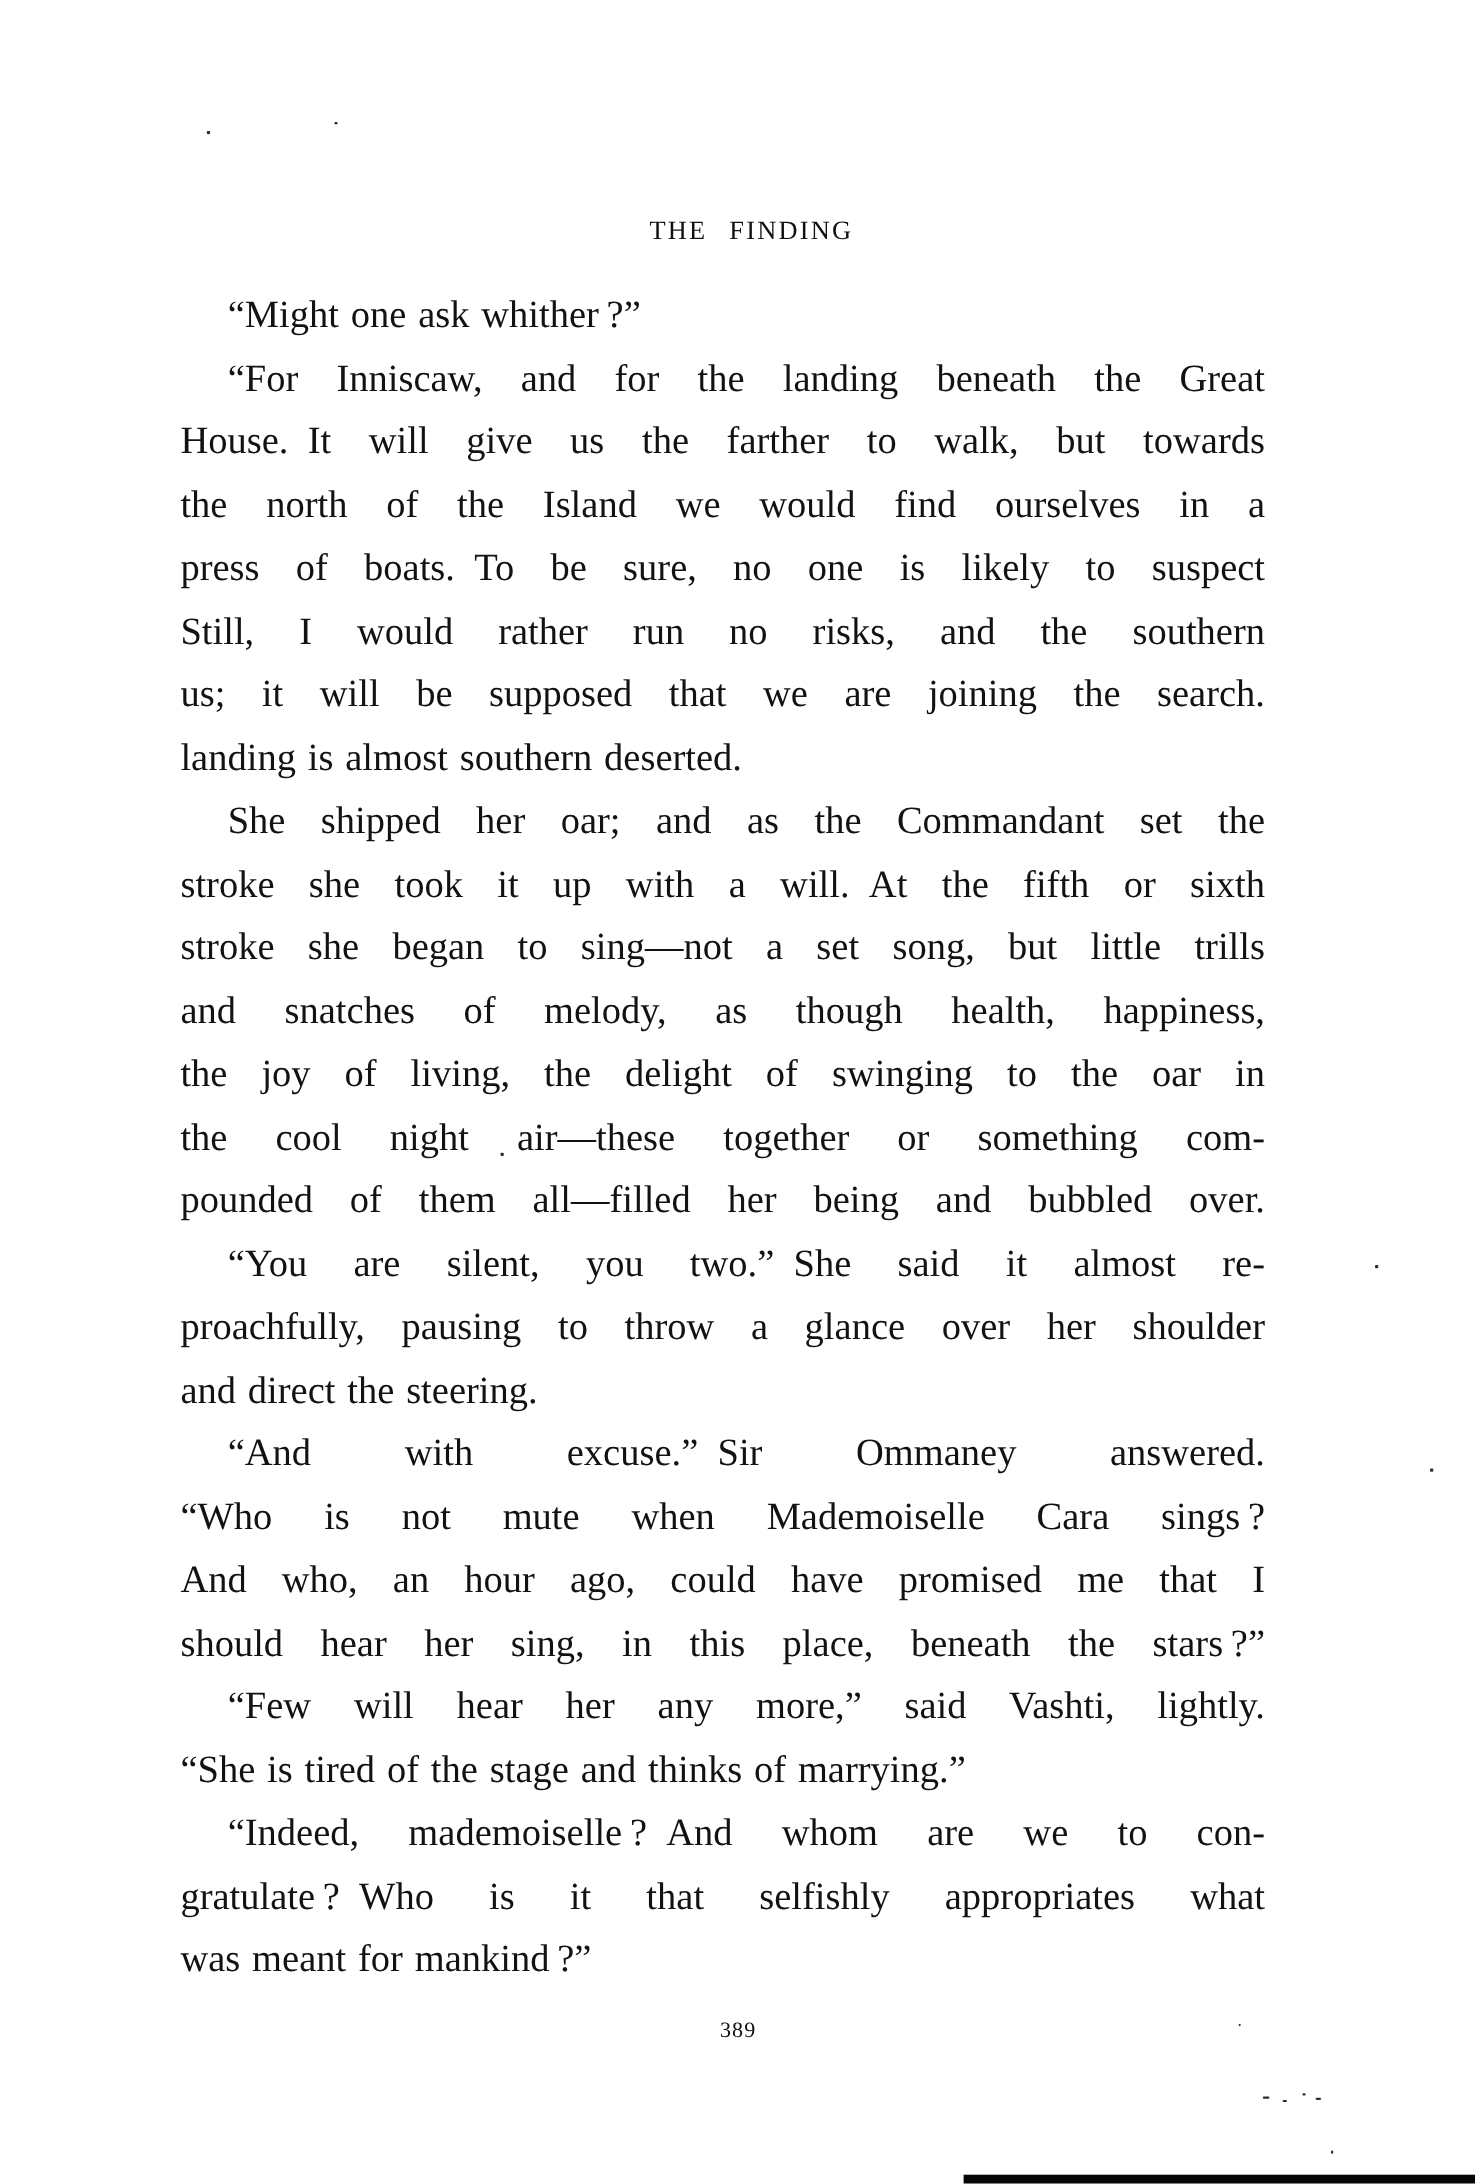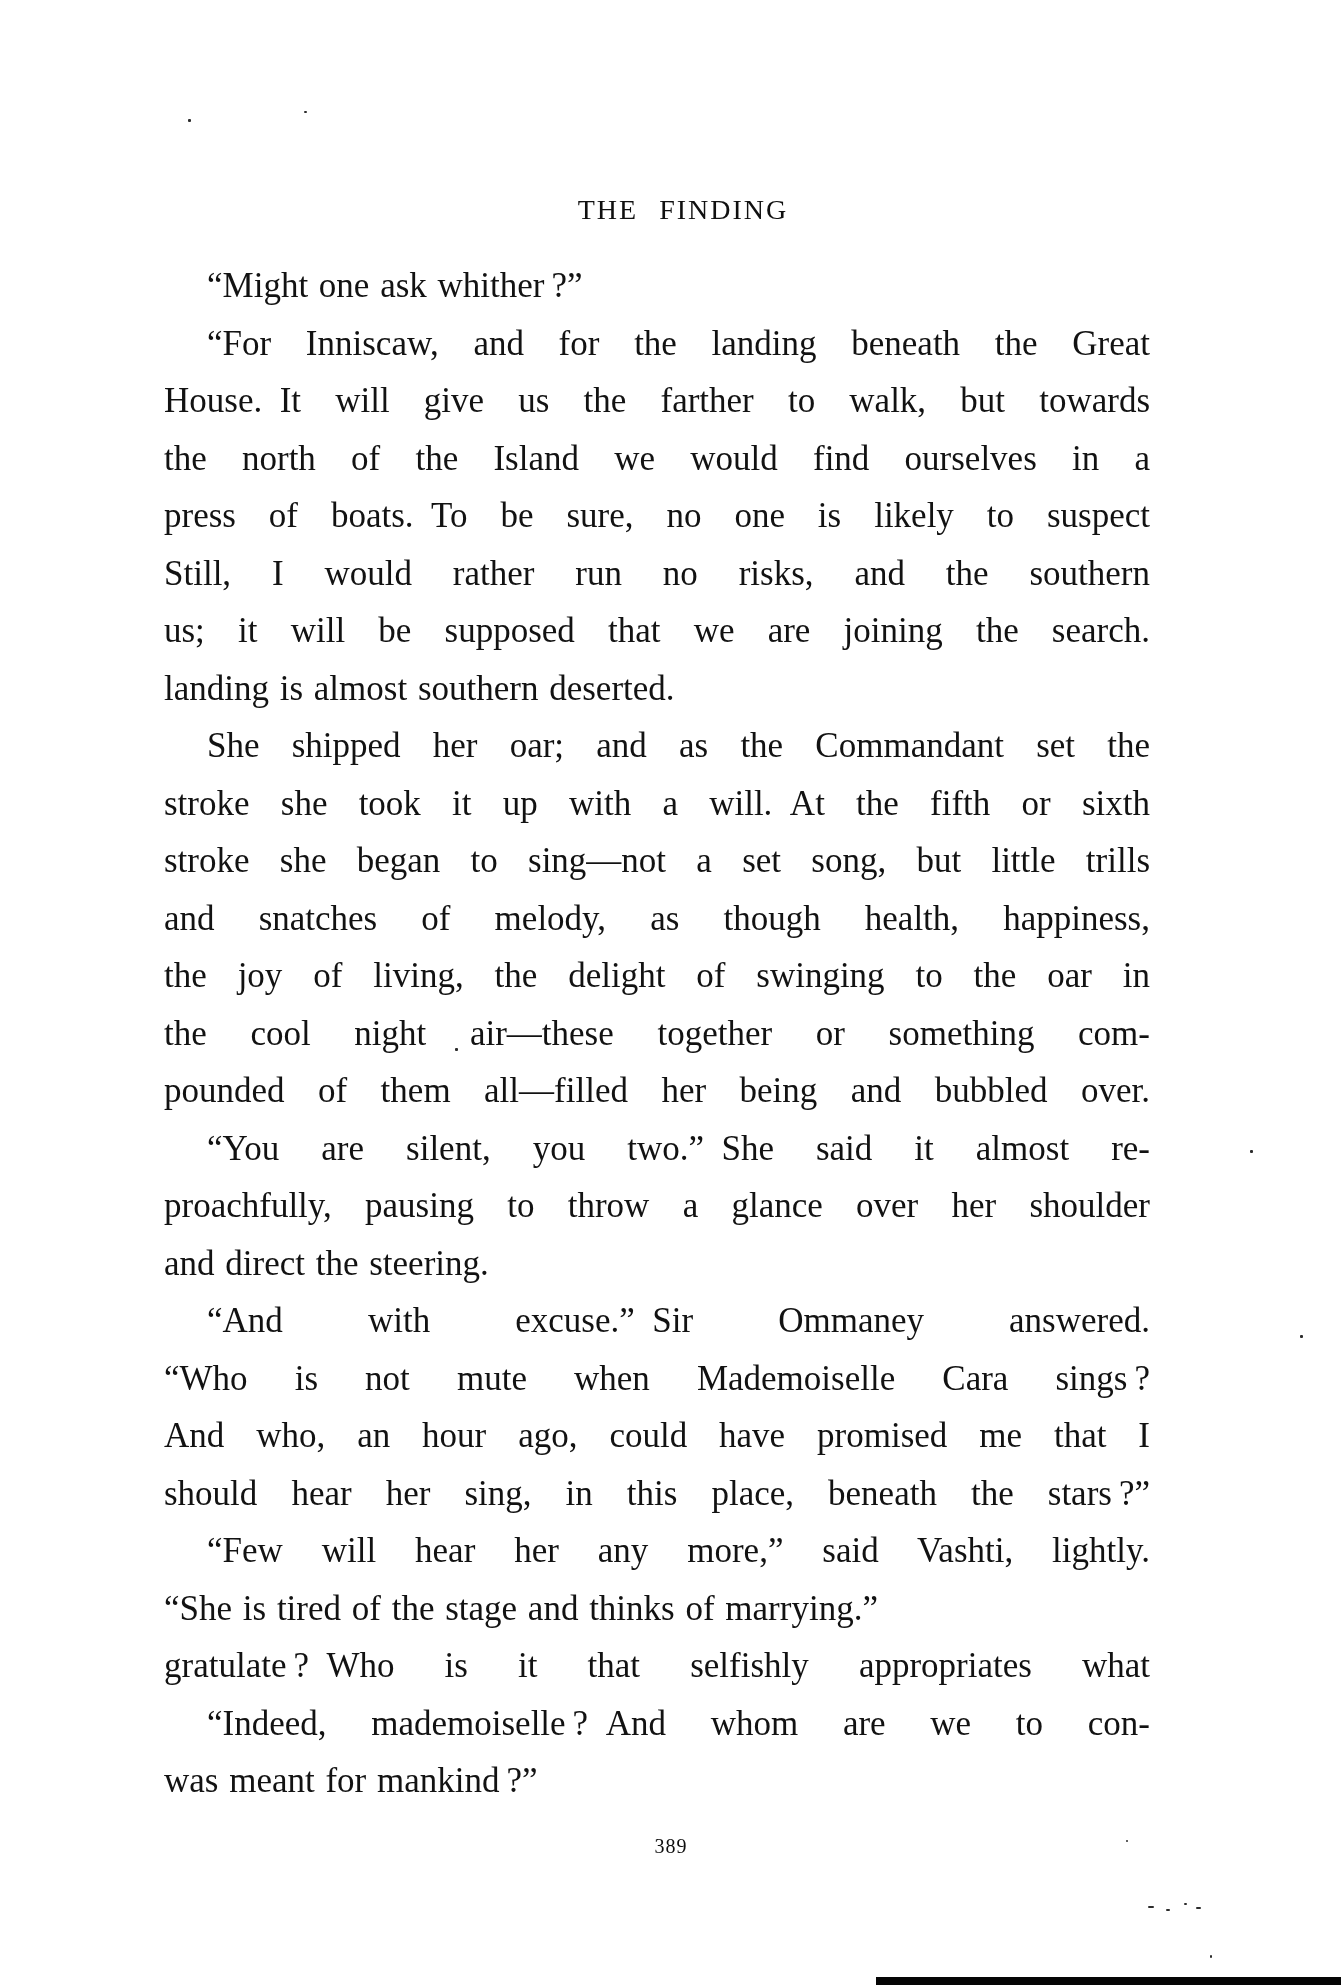--- a/index.html
+++ b/index.html
@@ -20,21 +20,21 @@
     inset: 0;
     background: #ffffff;
   }
   .title {
     position: absolute;
     top: 186px;
     left: 164px;
     width: 986px;
     padding-left: 26px;
     text-align: center;
-    font-size: 28px;
+    font-size: 24px;
     line-height: 48px;
     letter-spacing: 2px;
     word-spacing: 12px;
     color: #101010;
     white-space: nowrap;
   }
   .text-block {
     position: absolute;
     top: 257px;
     left: 164px;
@@ -115,22 +115,22 @@
     <div class="ln">pounded of them all—filled her being and bubbled over.</div>
     <div class="ln ind">“You are silent, you two.” She said it almost re-</div>
     <div class="ln">proachfully, pausing to throw a glance over her shoulder</div>
     <div class="ln pl">and direct the steering.</div>
     <div class="ln ind">“And with excuse.” Sir Ommaney answered.</div>
     <div class="ln">“Who is not mute when Mademoiselle Cara sings ?</div>
     <div class="ln">And who, an hour ago, could have promised me that I</div>
     <div class="ln">should hear her sing, in this place, beneath the stars ?”</div>
     <div class="ln ind">“Few will hear her any more,” said Vashti, lightly.</div>
     <div class="ln pl">“She is tired of the stage and thinks of marrying.”</div>
+    <div class="ln ind">“Indeed, mademoiselle ? And whom are we to con-</div>
     <div class="ln">gratulate ? Who is it that selfishly appropriates what</div>
-    <div class="ln ind">“Indeed, mademoiselle ? And whom are we to con-</div>
     <div class="ln pl">was meant for mankind ?”</div>
   </div>
 
   <div class="page-number">389</div>
 
   <div class="speck sp1"></div>
   <div class="speck sp2"></div>
   <div class="speck sp3"></div>
   <div class="speck sp4"></div>
   <div class="speck sp5"></div>

